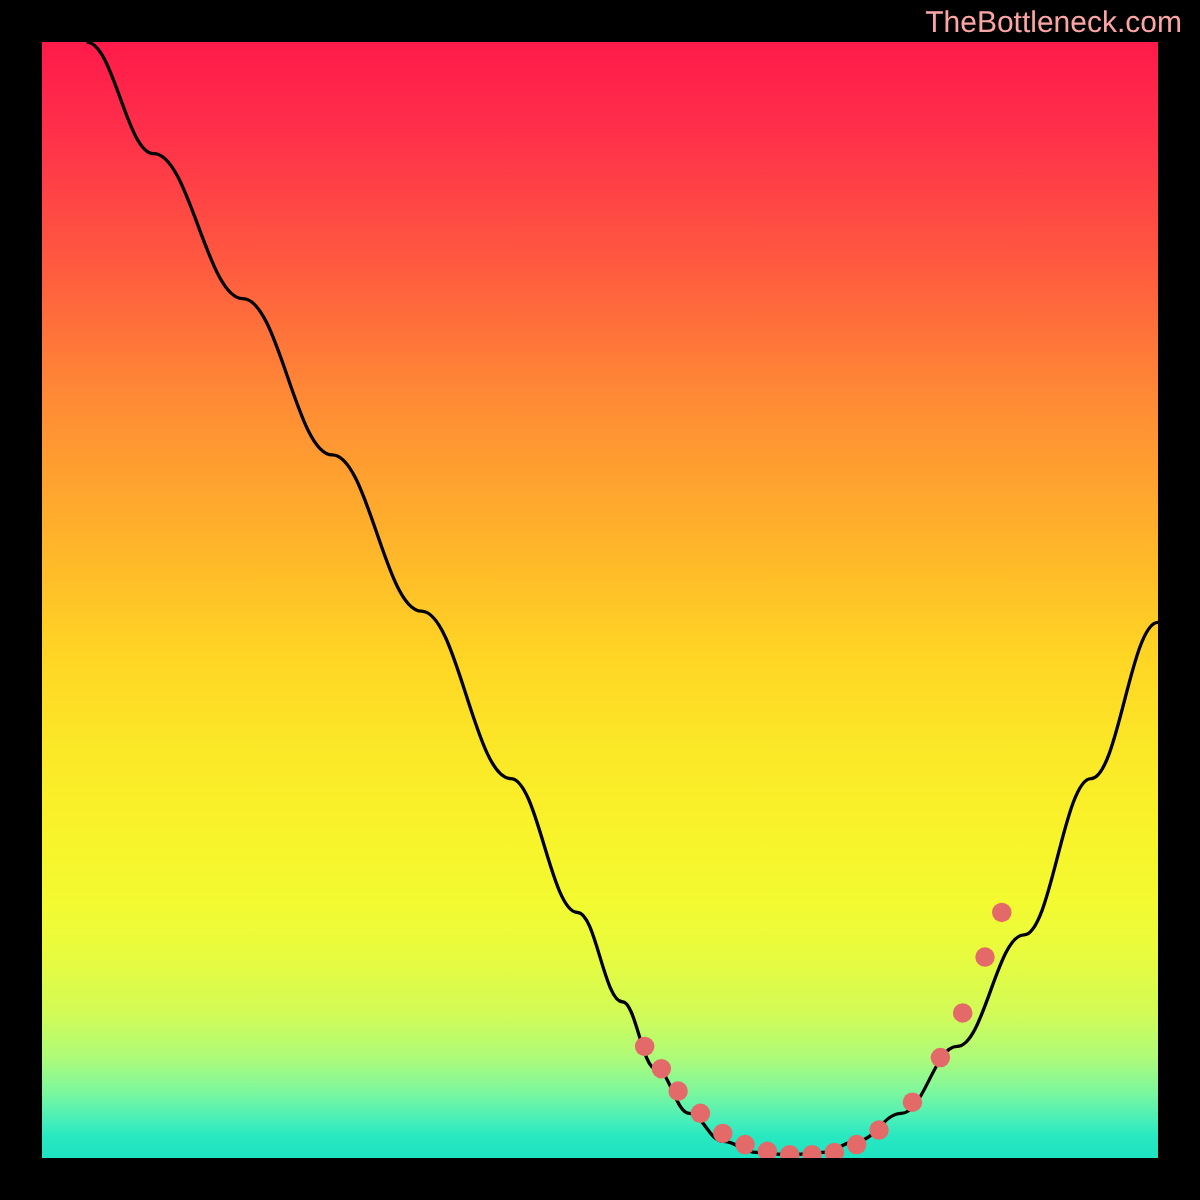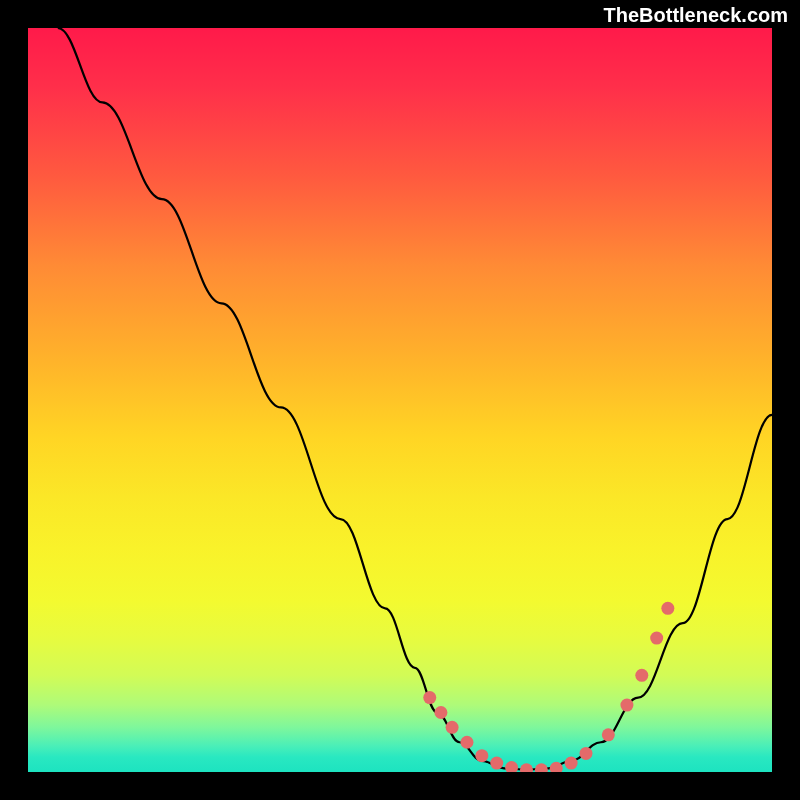--- a/index.html
+++ b/index.html
@@ -7,23 +7,23 @@
     width: 800px;
     height: 800px;
     background: #000;
     position: relative;
     font-family: Arial, sans-serif;
   }
   .watermark {
     position: absolute;
     top: 4px;
     right: 12px;
-    color: #ffffff;
+    color: #fca5a5;
     font-size: 20px;
-    font-weight: 700;
+    font-weight: 400;
     z-index: 10;
   }
   .plot-area {
     position: absolute;
     top: 28px;
     left: 28px;
     width: 744px;
     height: 744px;
     overflow: hidden;
   }

